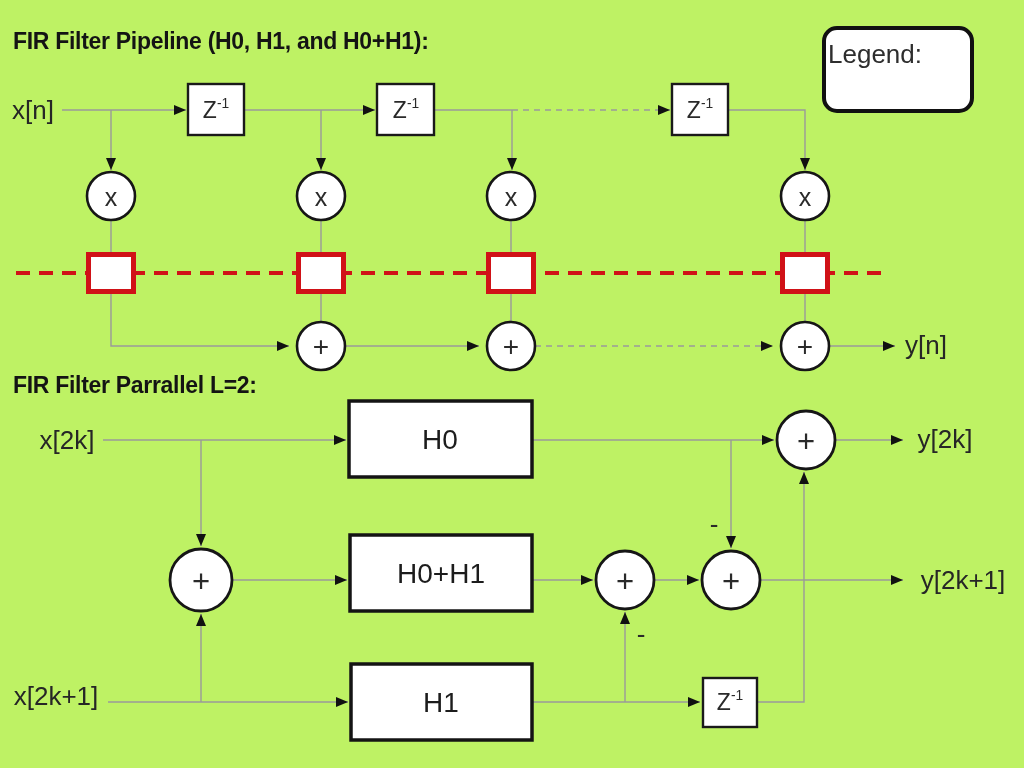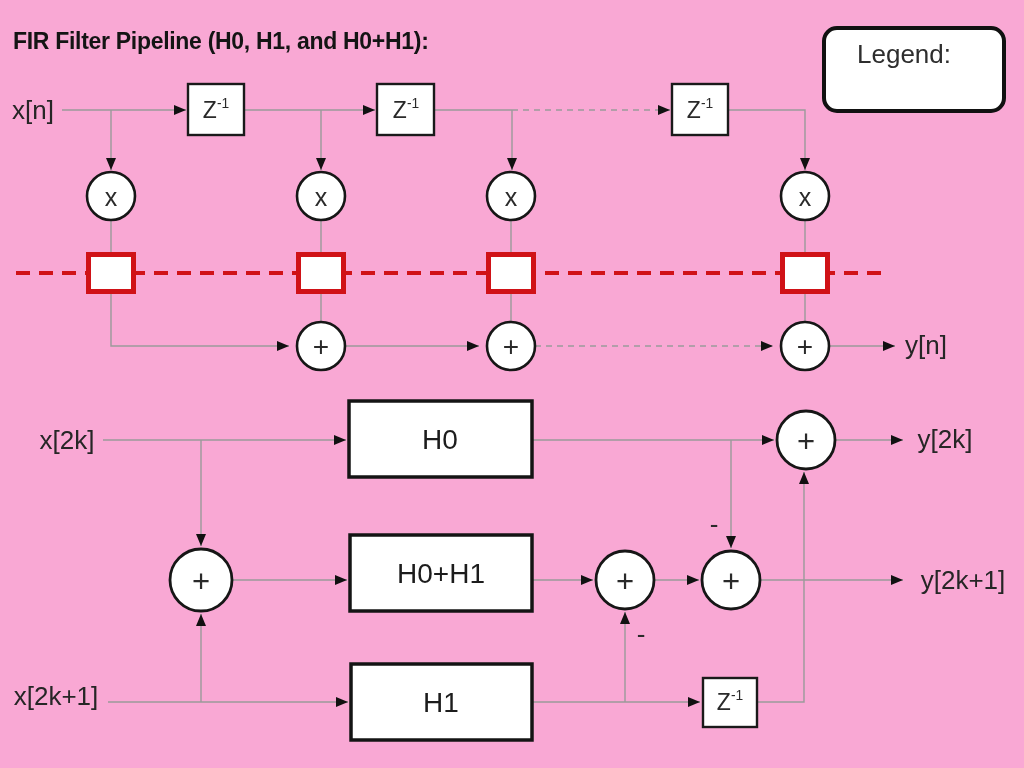--- a/index.html
+++ b/index.html
@@ -1,38 +1,38 @@
 <!DOCTYPE html>
 <html><head>
 <meta charset="utf-8">
 <style>
   html,body { margin:0; padding:0; background:#ffffff; }
   .stage {
-    position:relative; width:1024px; height:768px; background:#f9a8d4;
+    position:relative; width:1024px; height:768px; background:#bef264;
     font-family:"Liberation Sans", sans-serif; overflow:hidden;
   }
   .lbl {
     position:absolute; transform:translate(-50%,-50%);
     white-space:nowrap; color:#262626; font-size:26px; line-height:1;
   }
   .title {
     position:absolute; transform:none; font-weight:bold; font-size:23px;
     color:#141414; white-space:nowrap; letter-spacing:-0.3px;
   }
   .zlabel { font-size:23px; color:#2a2a2a; }
   .zlabel sup { font-size:0.6em; position:relative; top:-1px; }
   .opx { font-size:25px; color:#2a2a2a; }
   .opplus { font-size:28px; color:#2a2a2a; }
   .opplus.big { font-size:31px; }
   .minus { font-size:26px; color:#2a2a2a; }
   .blocklbl { font-size:28px; color:#1c1c1c; }
   .legend-box {
-    position:absolute; left:822px; top:26px; width:184px; height:87px;
+    position:absolute; left:822px; top:26px; width:152px; height:87px;
     box-sizing:border-box; border:4.5px solid #111; border-radius:15px;
-    background:#ffffff; padding:7px 0 0 31px;
+    background:#ffffff; padding:7px 0 0 2px;
   }
   .legend-title { font-size:26px; color:#2e2e2e; line-height:34px; }
   .legend-item  { font-size:26px; color:#e8202a; line-height:34px; }
   svg { position:absolute; left:0; top:0; }
 </style>
 </head>
 <body>
 
 <div class="stage">
 
@@ -117,20 +117,21 @@
 
     <g stroke="#161616" stroke-width="2.8" fill="#ffffff">
       <circle cx="201" cy="580" r="31"></circle>
       <circle cx="625" cy="580" r="29"></circle>
       <circle cx="731" cy="580" r="29"></circle>
       <circle cx="806" cy="440" r="29"></circle>
     </g>
   </svg>
 
   <div class="title" style="left:13px; top:28px;">FIR Filter Pipeline (H0, H1, and H0+H1):</div>
+  <div class="title" style="left:13px; top:372px;">FIR Filter Parrallel L=2:</div>
 
   <div class="legend-box">
     <div class="legend-title">Legend:</div>
   </div>
 
   <div class="lbl" style="left:33px; top:110px;">x[n]</div>
   <div class="lbl" style="left:926px; top:345px;">y[n]</div>
 
   <div class="lbl zlabel" style="left:216px; top:110px;"><span>Z</span><sup>-1</sup></div>
   <div class="lbl zlabel" style="left:406px; top:110px;"><span>Z</span><sup>-1</sup></div>

